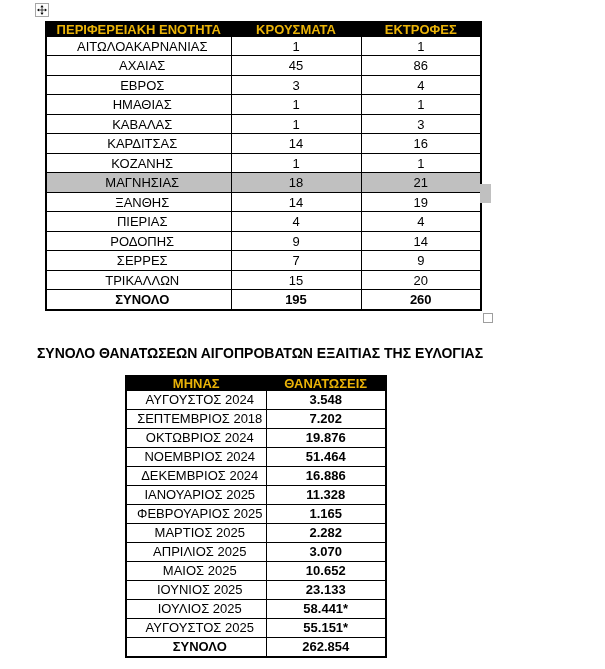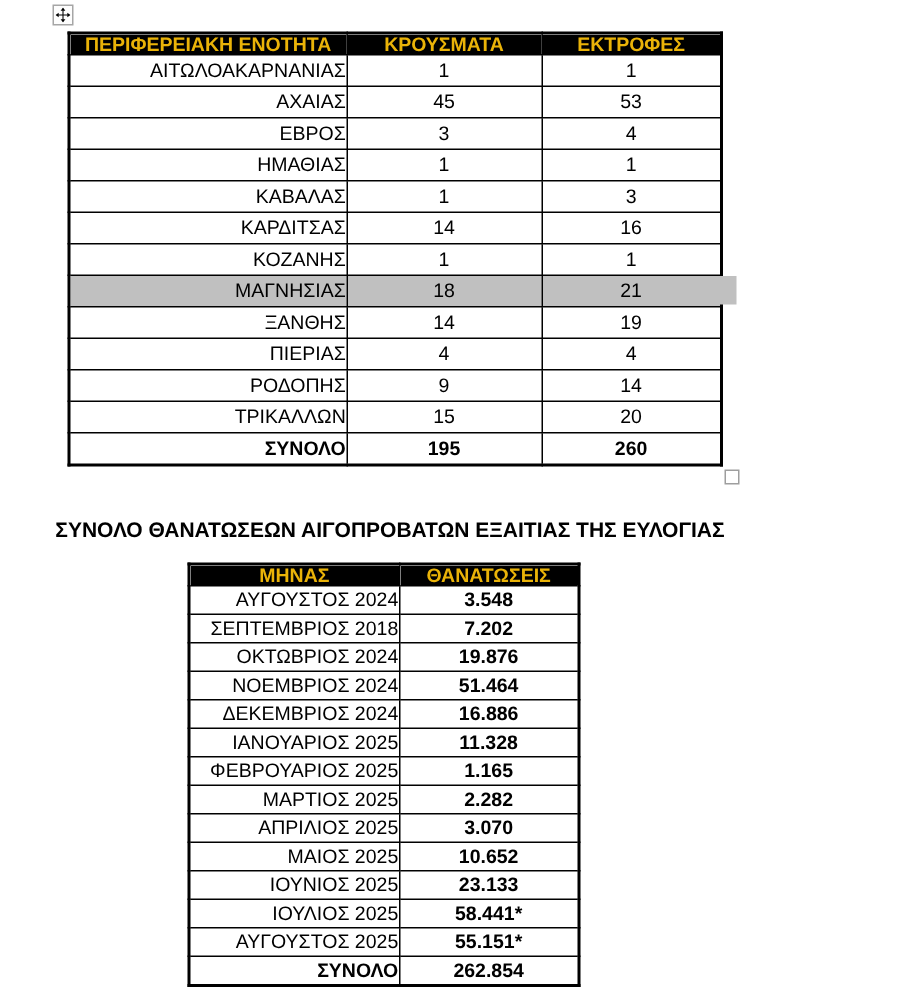--- a/index.html
+++ b/index.html
@@ -48,21 +48,21 @@
   }
   .t2 {
     position: absolute; left: 125px; top: 375px;
     width: 260px; height: 283px;
     border: 2px solid #000;
   }
   thead th {
     background: #000; color: #eab308;
     font-weight: bold; text-align: center;
   }
-  td.name-cell { text-align: right; padding-left: 7px; }
+  td.name-cell { text-align: center; padding-left: 7px; }
   td.num-cell  { text-align: center; }
   tr.hl td { background: #c0c0c0; }
   tr.total td { font-weight: bold; }
   .t2 td.num-cell { font-weight: bold; }
 
   .sec-title {
     position: absolute; left: 0; top: 345px;
     width: 520px; text-align: center;
     font-weight: bold; font-size: 14px;
   }
@@ -100,21 +100,21 @@
   </thead>
   <tbody id="t1-body">
       <tr>
         <td class="name-cell">ΑΙΤΩΛΟΑΚΑΡΝΑΝΙΑΣ</td>
         <td class="num-cell">1</td>
         <td class="num-cell">1</td>
       </tr>
       <tr>
         <td class="name-cell">ΑΧΑΙΑΣ</td>
         <td class="num-cell">45</td>
-        <td class="num-cell">53</td>
+        <td class="num-cell">86</td>
       </tr>
       <tr>
         <td class="name-cell">ΕΒΡΟΣ</td>
         <td class="num-cell">3</td>
         <td class="num-cell">4</td>
       </tr>
       <tr>
         <td class="name-cell">ΗΜΑΘΙΑΣ</td>
         <td class="num-cell">1</td>
         <td class="num-cell">1</td>
@@ -146,20 +146,25 @@
       </tr>
       <tr>
         <td class="name-cell">ΠΙΕΡΙΑΣ</td>
         <td class="num-cell">4</td>
         <td class="num-cell">4</td>
       </tr>
       <tr>
         <td class="name-cell">ΡΟΔΟΠΗΣ</td>
         <td class="num-cell">9</td>
         <td class="num-cell">14</td>
+      </tr>
+      <tr>
+        <td class="name-cell">ΣΕΡΡΕΣ</td>
+        <td class="num-cell">7</td>
+        <td class="num-cell">9</td>
       </tr>
       <tr>
         <td class="name-cell">ΤΡΙΚΑΛΛΩΝ</td>
         <td class="num-cell">15</td>
         <td class="num-cell">20</td>
       </tr>
       <tr class="total">
         <td class="name-cell">ΣΥΝΟΛΟ</td>
         <td class="num-cell">195</td>
         <td class="num-cell">260</td>

